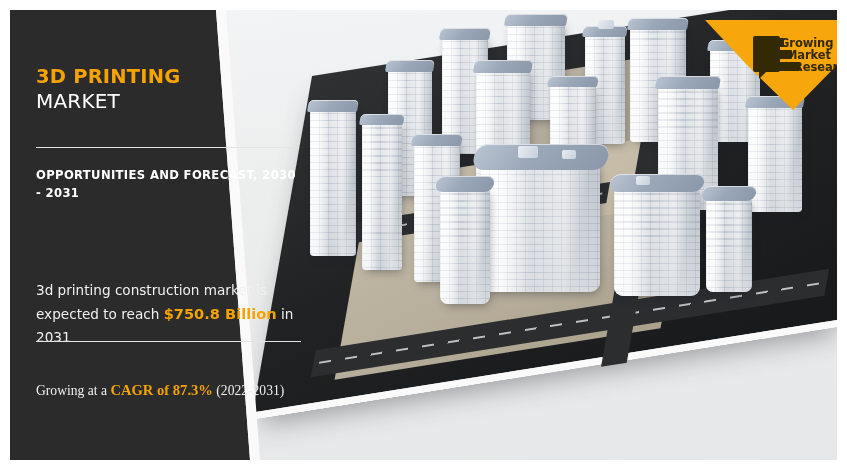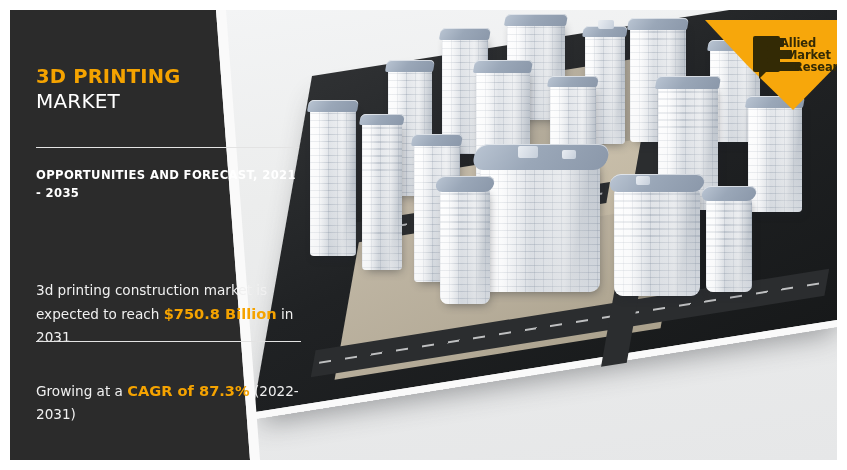--- a/index.html
+++ b/index.html
@@ -173,21 +173,21 @@
     position:absolute;
     left:0;
     width:268px;
     font-size:13.6px;
     line-height:23px;
     color:#f0f0f0;
     font-weight:400;
     margin-top:20px;
   }
   .stat-1{ top:245px; }
-  .stat-2{ top:345px; }
+  .stat-2{ top:345px;font-family:Liberation Serif, serif; }
   .stat b{ color:#f5a300; font-weight:bold; font-size:14.6px; }
 
   
   .badge{
     position:absolute;
     left:685px; top:0;
     width:142px; height:112px;
     background:#f7a70b;
     clip-path:polygon(10px 10px, 142px 10px, 142px 10px, 142px 55px, 98px 100px, 52px 55px);
     z-index:7;
@@ -314,40 +314,40 @@
     <div class="panel"></div>
 
     <div class="panel-content">
       <div class="title">
         <span class="accent">3D PRINTING</span>
         <span class="plain">MARKET</span>
       </div>
 
       <div class="rule rule-1"></div>
 
-      <div class="subtitle">OPPORTUNITIES AND FORECAST, 2021 - 2035</div>
+      <div class="subtitle">OPPORTUNITIES AND FORECAST, 2030 - 2031</div>
 
       <div class="stat stat-1">
         <span>3d printing construction market is expected to reach </span><b>$750.8 Billion</b><span> in 2031</span>
       </div>
 
       <div class="rule rule-2"></div>
 
       <div class="stat stat-2">
         <span>Growing at a </span><b>CAGR of 87.3%</b><span> (2022-2031)</span>
       </div>
     </div>
 
     <div class="badge"></div>
     <div class="badge-inner">
       <div class="logo">
         <span class="logo-bubble"></span>
         <span class="logo-bar lb1"></span>
         <span class="logo-bar lb2"></span>
         <span class="logo-bar lb3"></span>
-        <span class="logo-word lw1">Allied</span>
+        <span class="logo-word lw1">Growing</span>
         <span class="logo-word lw2">Market</span>
         <span class="logo-word lw3">Research</span>
       </div>
     </div>
 
   </div>
 </div>
 
 </body></html>

